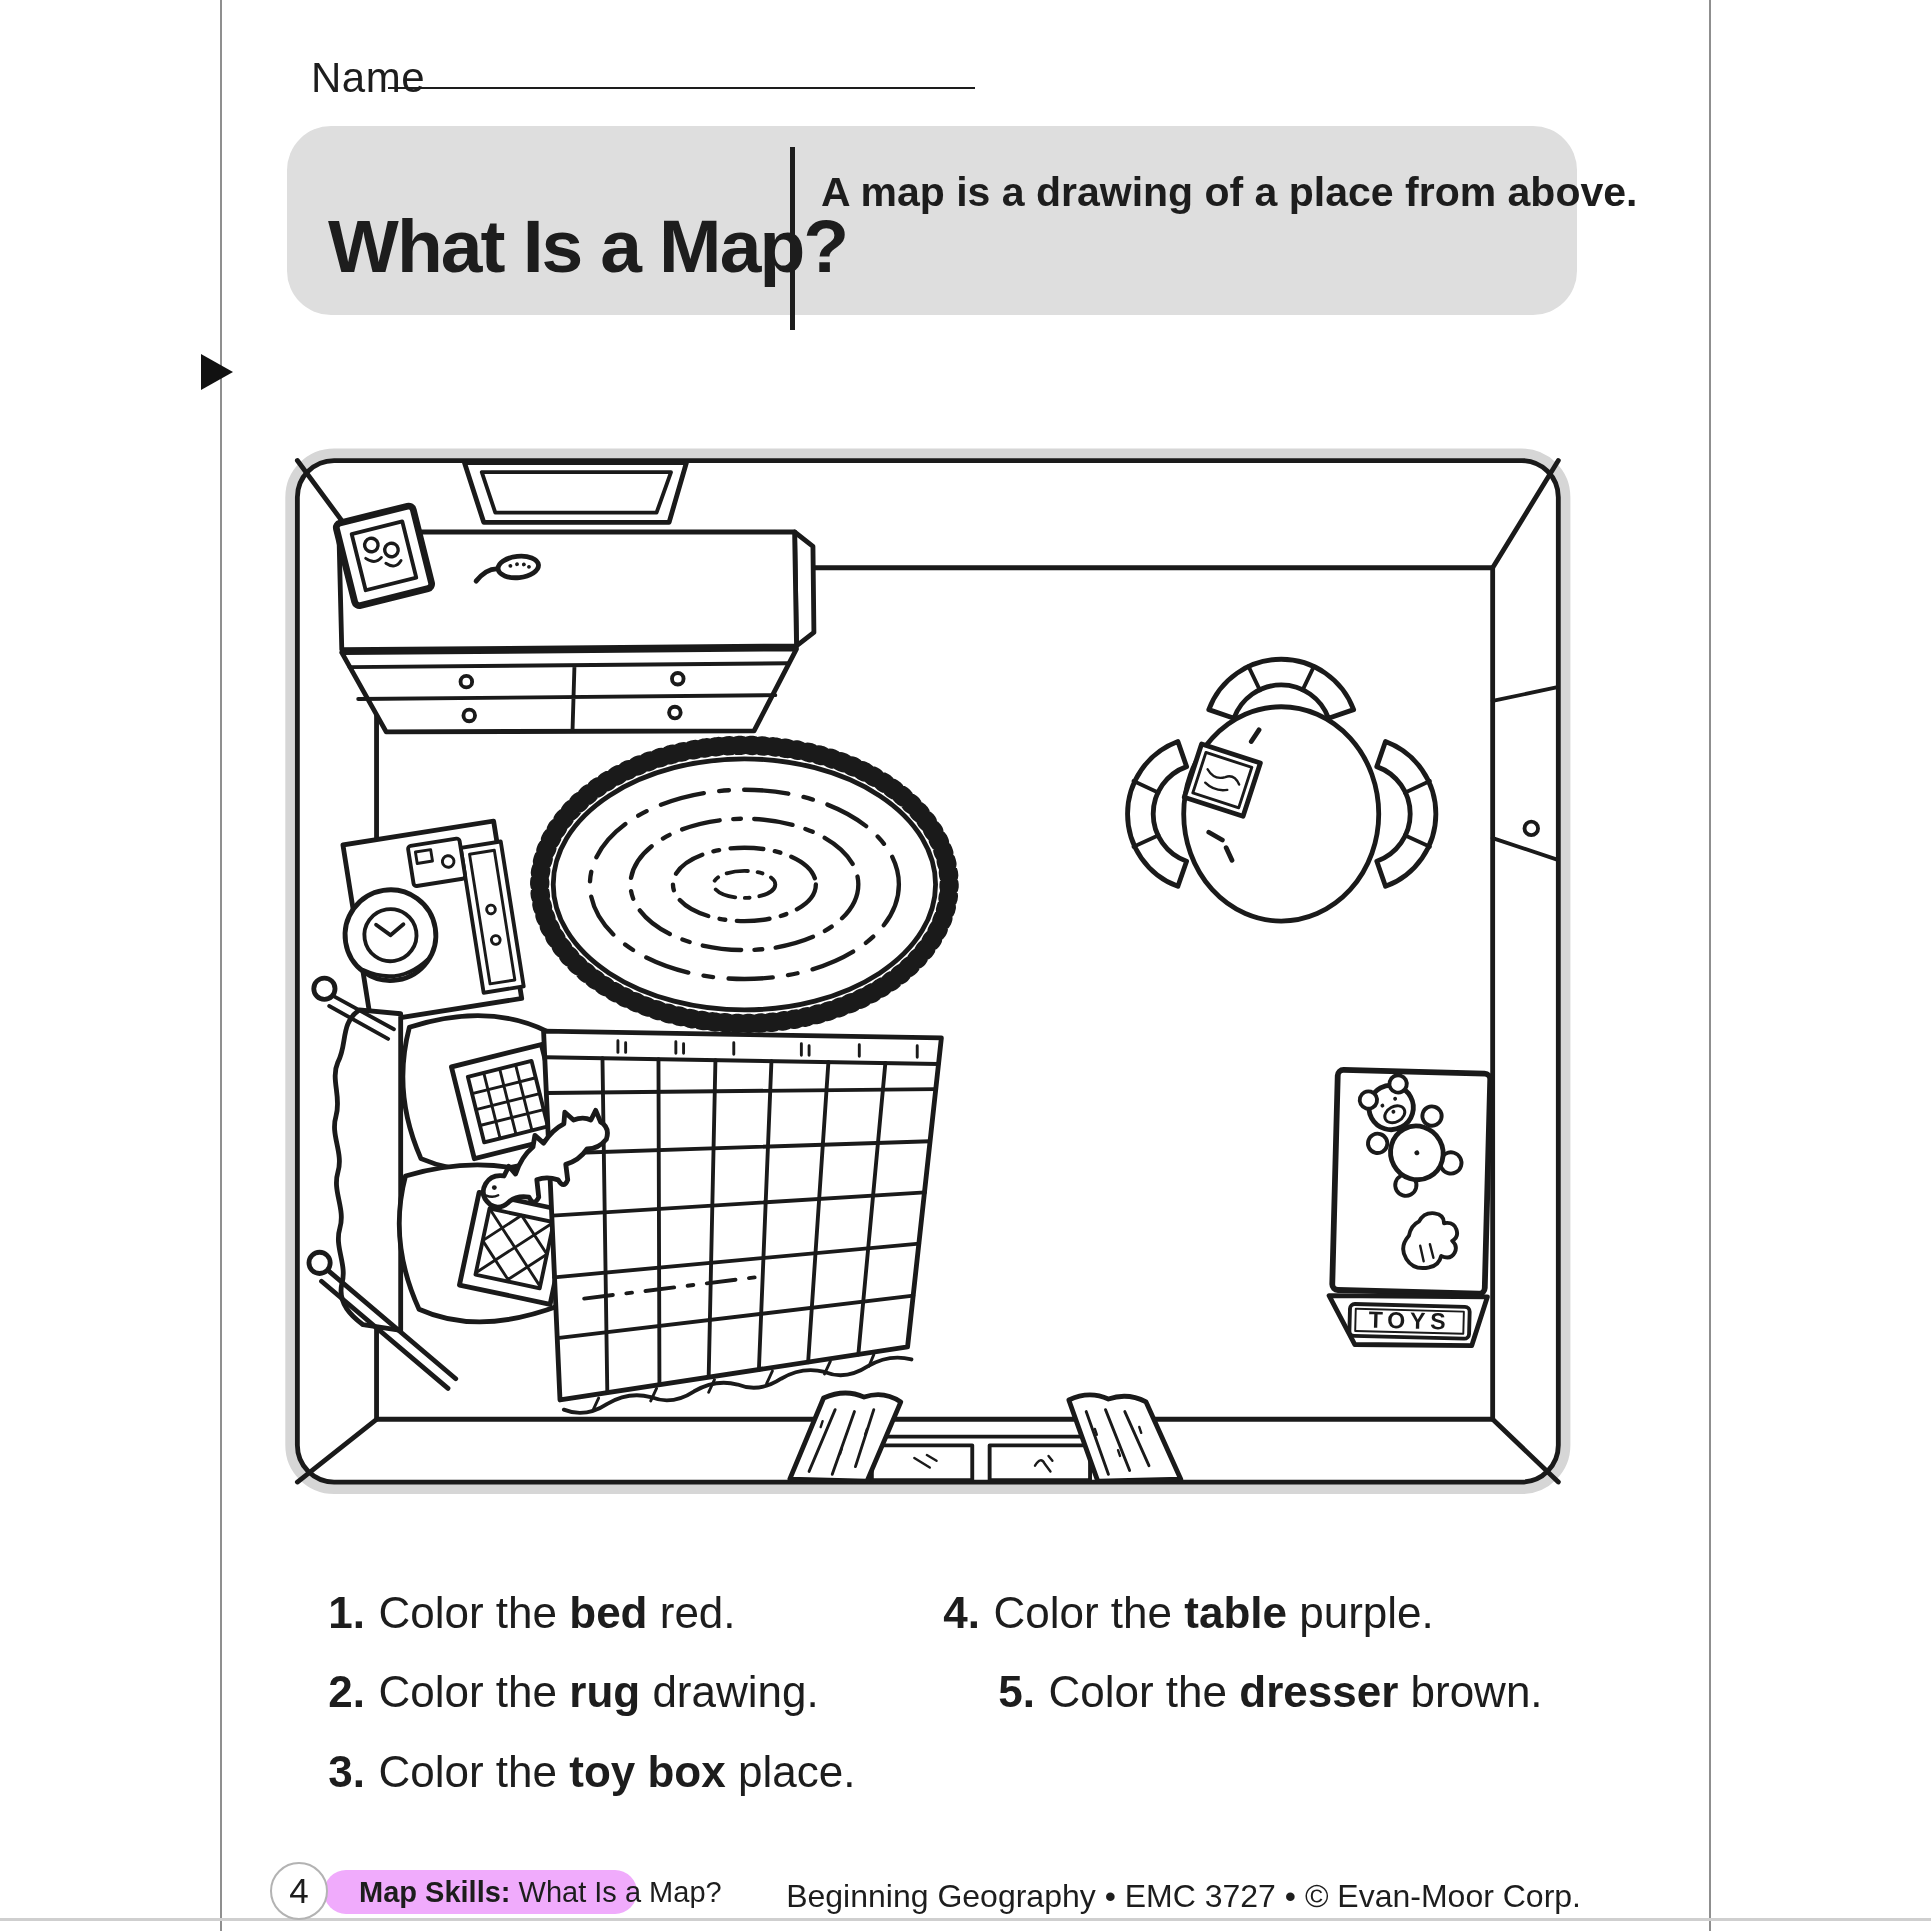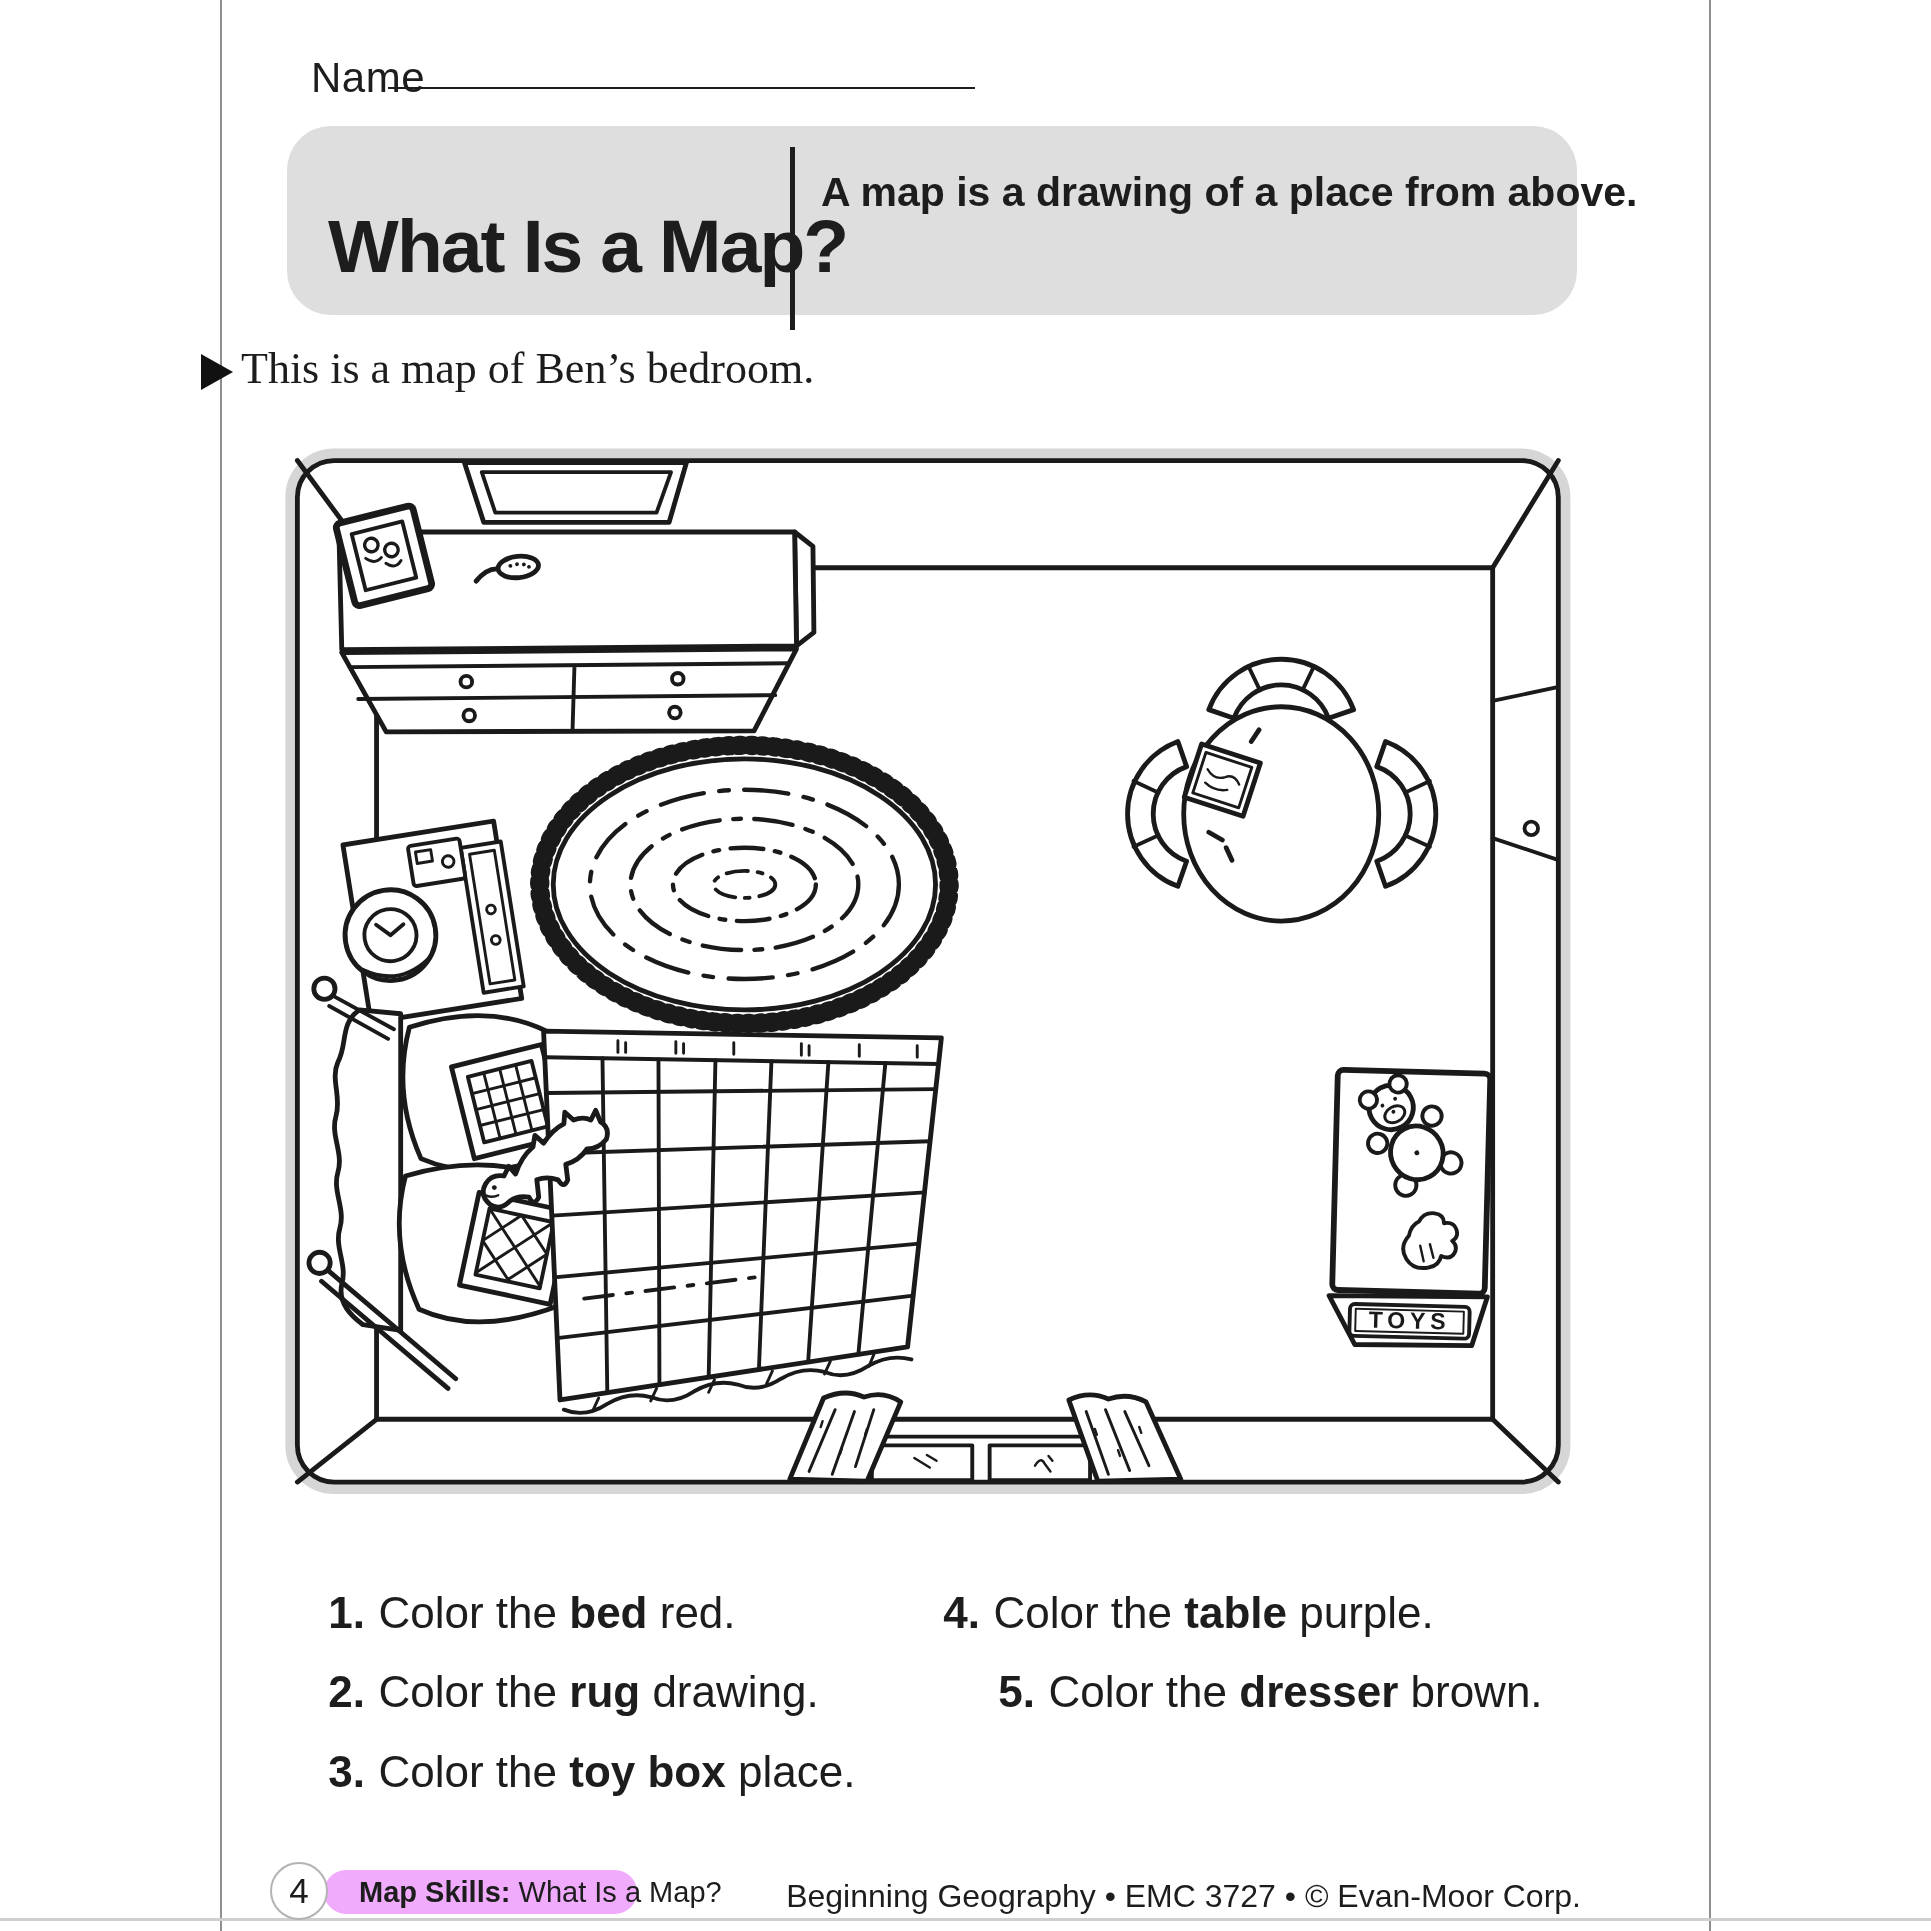--- a/index.html
+++ b/index.html
@@ -50,21 +50,20 @@
 
 <div class="abs header-box" style="left:287px;top:126px;width:1290px;height:189px"></div>
 <div class="abs hdr-title" style="left:328px;top:203px">What Is a Map?</div>
 <div class="abs hdr-divider" style="left:790px;top:147px;height:183px"></div>
 <div class="abs hdr-def" style="left:821px;top:162px">
   <div>A map is a drawing of a place from above.</div>
 </div>
 
 <div class="abs intro-arrow" style="left:201px;top:354px"></div>
 <div class="abs intro-text" style="left:241px;top:340px">
-  <div>This is a map of Ben’s bedroom.</div>
 </div>
 
 <svg class="abs" style="left:0;top:0" width="1931" height="1931" viewBox="0 0 2000 2000" fill="none" stroke="#1a1a1a" stroke-width="5" stroke-linecap="round" stroke-linejoin="round">
 
   <g>
     <rect x="302" y="471" width="1318" height="1070" rx="44" stroke="#d6d6d6" stroke-width="13"></rect>
     <rect x="308" y="477" width="1306" height="1058" rx="38" fill="#ffffff" stroke-width="5"></rect>
   </g>
 
   <g>

